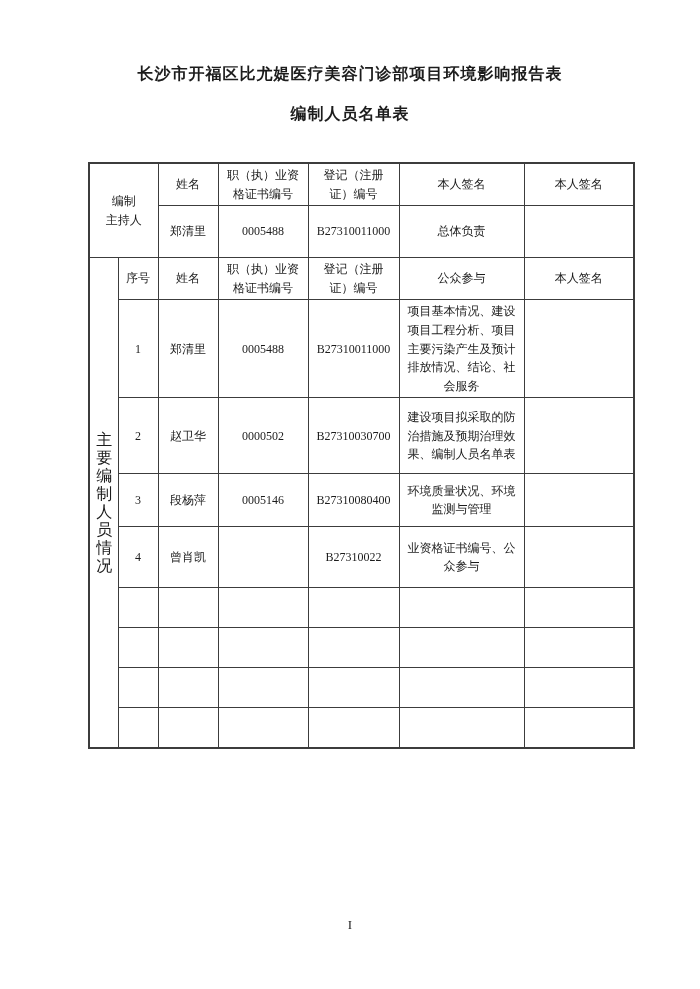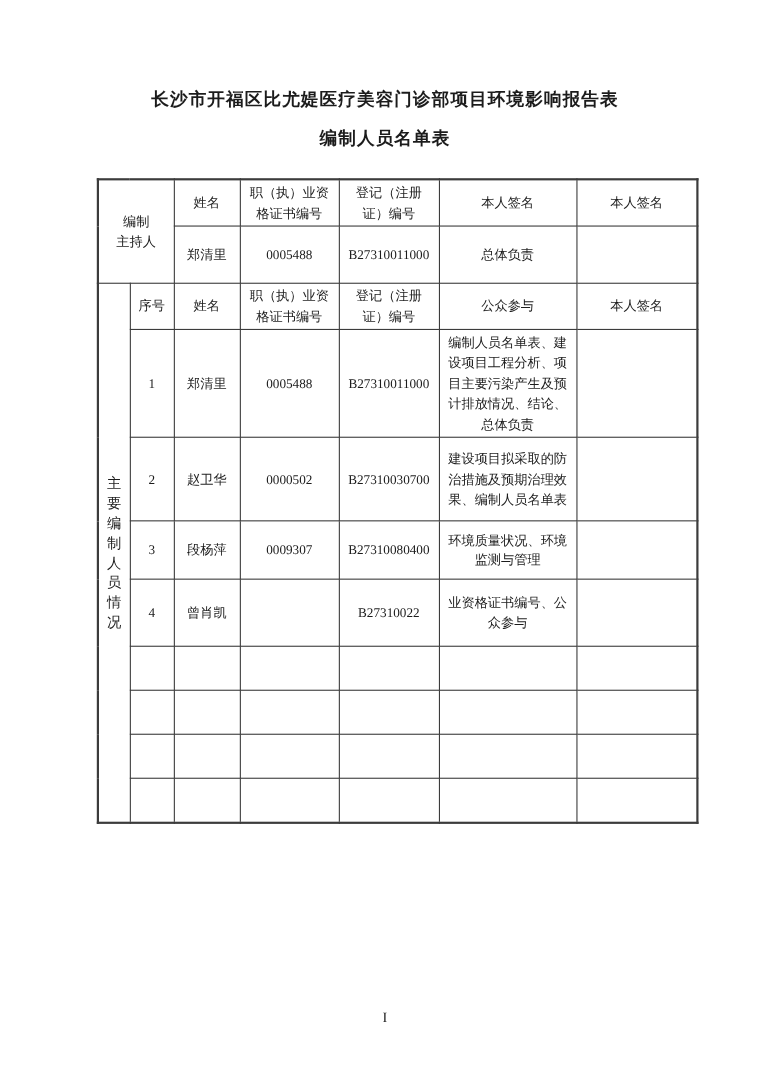--- a/index.html
+++ b/index.html
@@ -10,31 +10,31 @@
   body {
     position: relative;
     width: 700px;
     height: 989px;
     font-family: "Liberation Serif", "DejaVu Serif", serif;
     color: #1c1c1c;
     overflow: hidden;
   }
   .doc-title-1 {
     position: absolute;
-    top: 80px;
+    top: 64px;
     left: 0;
     width: 100%;
     text-align: center;
     font-size: 16px;
     font-weight: bold;
     letter-spacing: 1px;
   }
   .doc-title-2 {
     position: absolute;
-    top: 116px;
+    top: 104px;
     left: 0;
     width: 100%;
     text-align: center;
     font-size: 16px;
     font-weight: bold;
     letter-spacing: 1px;
   }
   table.personnel {
     position: absolute;
     left: 88px;
@@ -60,21 +60,21 @@
   tr.h76 { height: 76px; }
   tr.h53 { height: 53px; }
   tr.h61 { height: 61px; }
   tr.h40 { height: 40px; }
   .two-line-label div { line-height: 19px; text-align: center; }
   .vlabel {
     width: 15px;
     margin: 0 auto;
     word-break: break-all;
     line-height: 18px;
-    font-size: 13px;
+    font-size: 16px;
     padding: 0;
   }
   td.vcell { padding: 0; }
   .content-cell { line-height: 19px; }
   .page-number {
     position: absolute;
     top: 917px;
     left: 0;
     width: 100%;
     text-align: center;
@@ -129,37 +129,37 @@
     <td>登记（注册证）编号</td>
     <td>公众参与</td>
     <td>本人签名</td>
   </tr>
 
   <tr class="h92">
     <td>1</td>
     <td>郑清里</td>
     <td>0005488</td>
     <td>B27310011000</td>
-    <td class="content-cell">编制人员名单表、建设项目工程分析、项目主要污染产生及预计排放情况、结论、总体负责</td>
+    <td class="content-cell">项目基本情况、建设项目工程分析、项目主要污染产生及预计排放情况、结论、社会服务</td>
     <td></td>
   </tr>
 
   <tr class="h76">
     <td>2</td>
     <td>赵卫华</td>
     <td>0000502</td>
     <td>B27310030700</td>
     <td class="content-cell">建设项目拟采取的防治措施及预期治理效果、编制人员名单表</td>
     <td></td>
   </tr>
 
   <tr class="h53">
     <td>3</td>
     <td>段杨萍</td>
-    <td>0009307</td>
+    <td>0005146</td>
     <td>B27310080400</td>
     <td class="content-cell">环境质量状况、环境监测与管理</td>
     <td></td>
   </tr>
 
   <tr class="h61">
     <td>4</td>
     <td>曾肖凯</td>
     <td></td>
     <td>B27310022</td>

